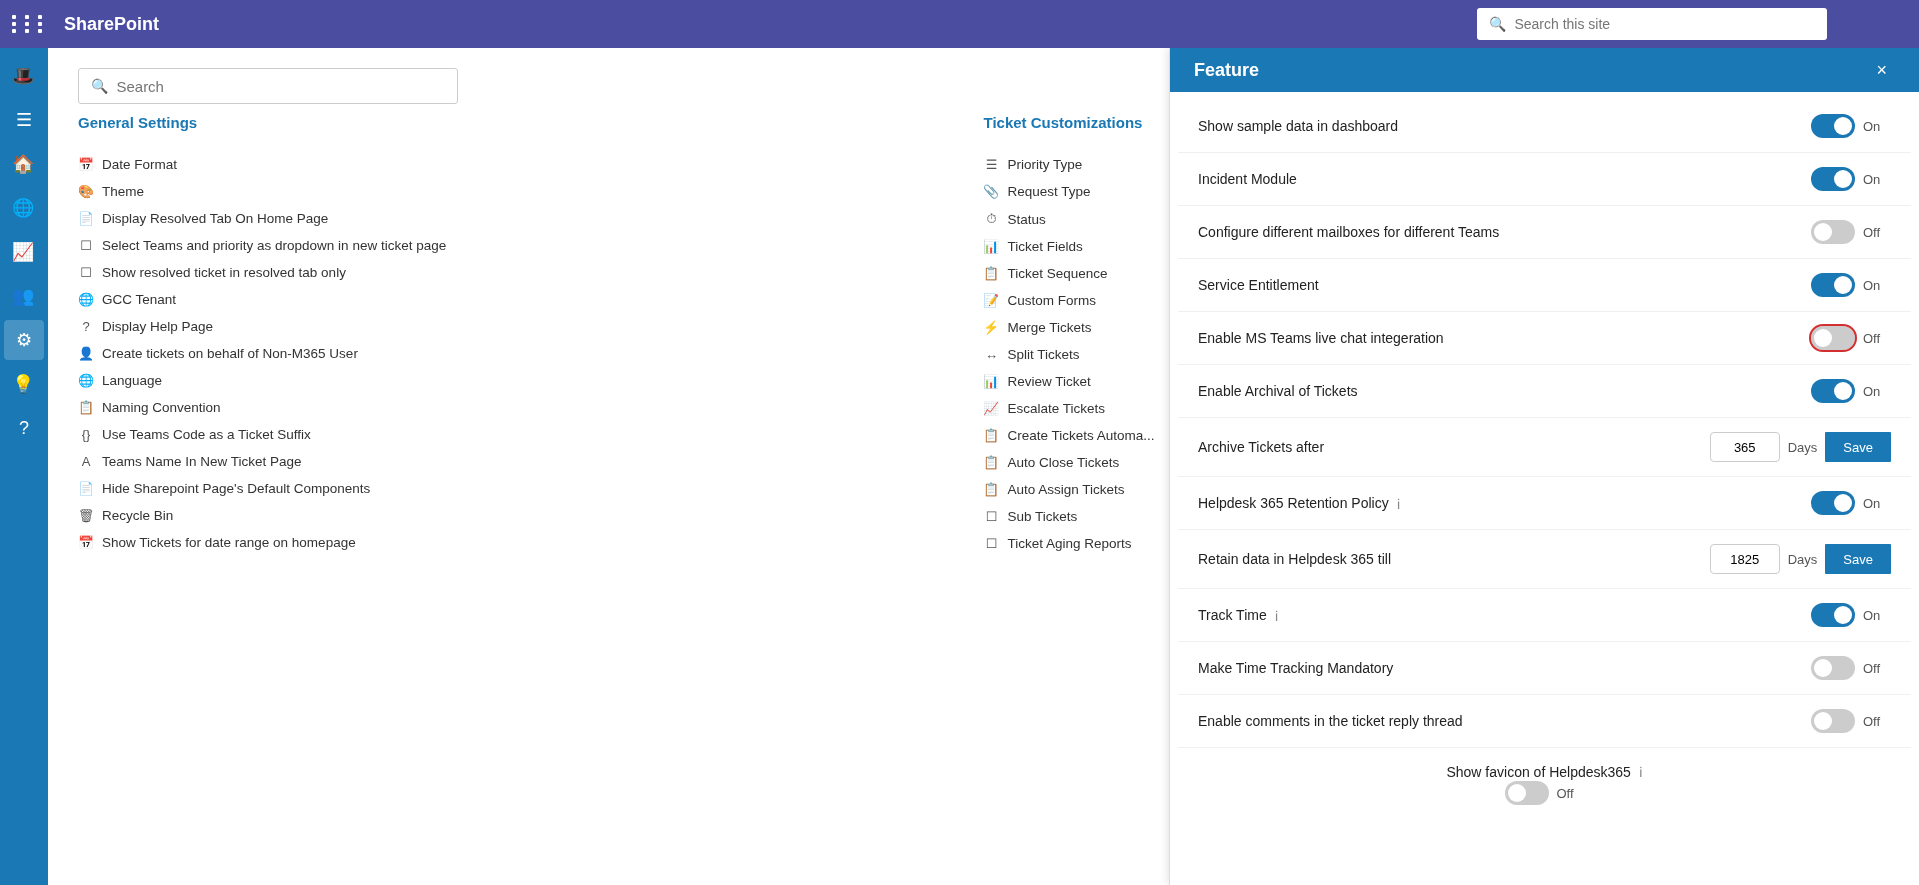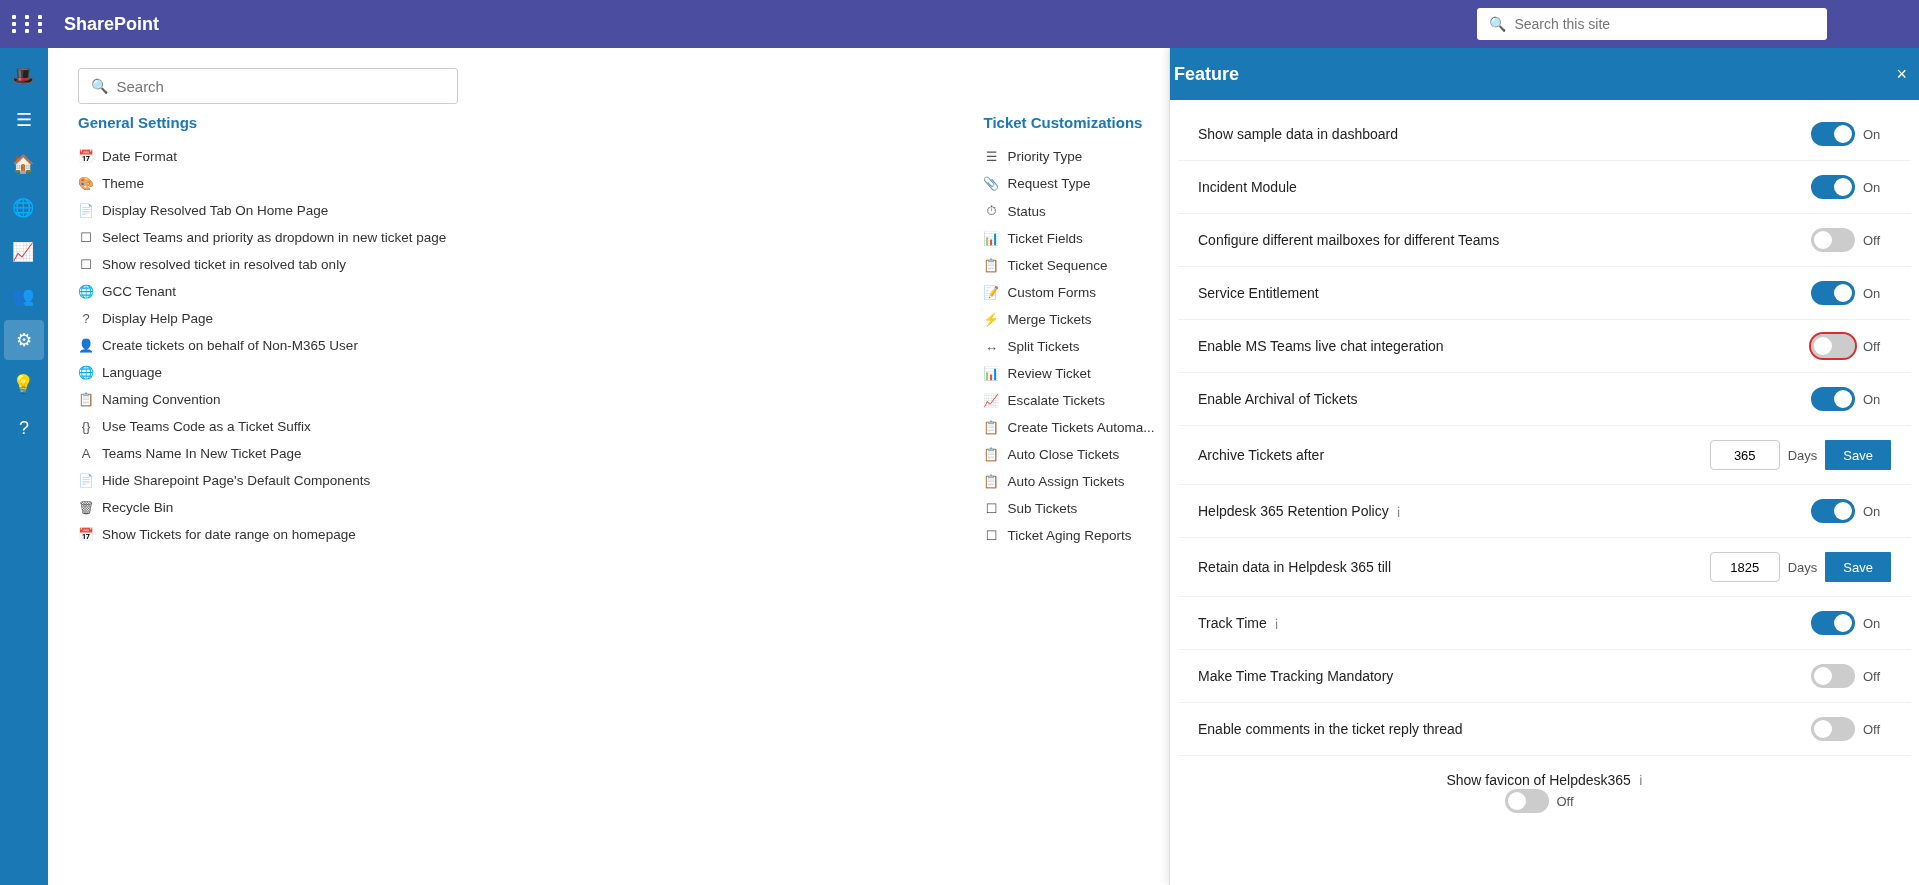--- a/index.html
+++ b/index.html
@@ -134,21 +134,21 @@
 
     .settings-col {
       flex: 1;
       padding-right: 20px;
     }
 
     .settings-col-title {
       color: #1a78b4;
       font-size: 15px;
       font-weight: 600;
-      margin-bottom: 8px;
+      margin-bottom: 16px;
       padding-bottom: 4px;
     }
 
     .settings-item {
       display: flex;
       align-items: center;
       gap: 8px;
       padding: 6px 0;
       font-size: 13.5px;
       color: #333;
@@ -167,22 +167,22 @@
       border-left: 1px solid #ddd;
       display: flex;
       flex-direction: column;
       overflow: hidden;
       box-shadow: -2px 0 8px rgba(0,0,0,0.1);
     }
 
     .panel-header {
       background: #1a78b4;
       color: white;
-      padding: 0 4px;
-      height: 52px;
+      padding: 0 24px;
+      height: 44px;
       display: flex;
       align-items: center;
       justify-content: space-between;
       flex-shrink: 0;
     }
     .panel-header-title {
       font-size: 18px;
       font-weight: 600;
     }
     .panel-close {

